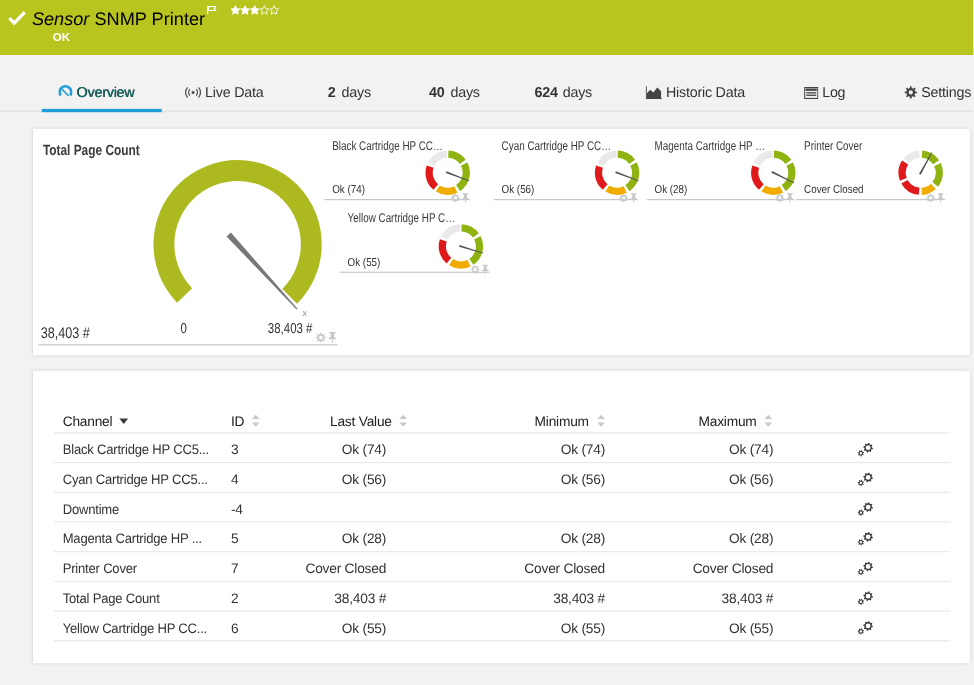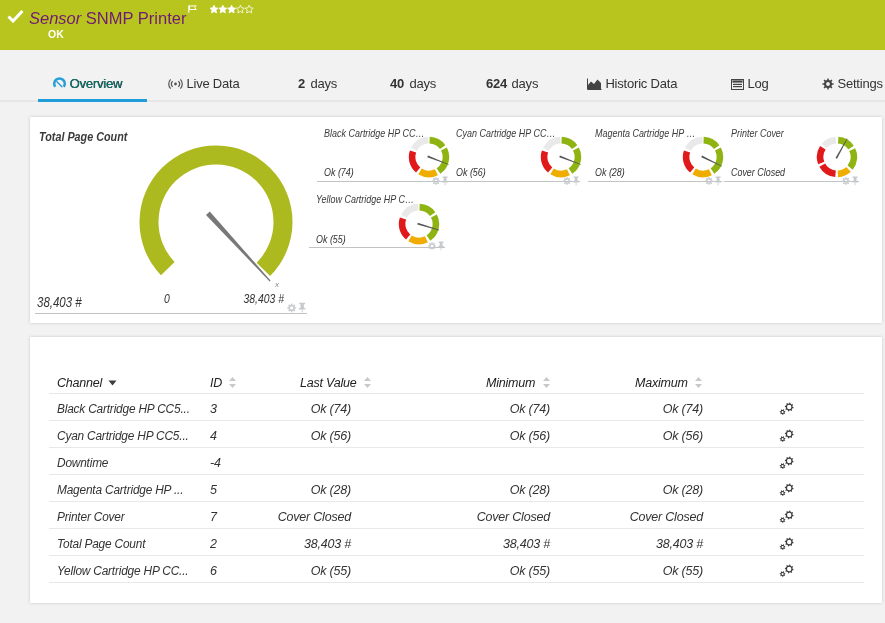--- a/index.html
+++ b/index.html
@@ -1,24 +1,24 @@
 <!DOCTYPE html>
 <html><head><meta charset="utf-8"><style>
 * { margin:0; padding:0; box-sizing:border-box; }
 html,body { width:885px; height:623px; background:#f2f2f2; font-family:"Liberation Sans",sans-serif; position:relative; overflow:hidden; }
 .abs { position:absolute; }
 .topbar { position:absolute; left:0; top:0; width:885px; height:50px; background:#b9c51f; }
-.title { position:absolute; left:29px; top:9px; font-size:16.5px; color:#701a75; }
+.title { position:absolute; left:29px; top:9px; font-size:16.5px; color:#000000; }
 .ok { position:absolute; left:48px; top:28px; font-size:10.5px; font-weight:bold; color:#fff; }
 .tabline { position:absolute; left:0; top:100px; width:885px; height:2px; background:#e6e6e6; }
 .bluebar { position:absolute; left:38px; top:99px; width:109px; height:3px; background:#1e9dd8; }
 .tab { position:absolute; top:76px; height:16px; font-size:13px; letter-spacing:-0.2px; color:#333; white-space:nowrap; }
 .tab b { font-weight:bold; }
 .tab svg { vertical-align:-2px; }
-.panel { position:absolute; background:#fff; box-shadow:0 0 3px rgba(0,0,0,0.18);font-style:italic; }
+.panel { position:absolute; background:#fff; box-shadow:0 0 3px rgba(0,0,0,0.18); }
 .tile { position:absolute; border-bottom:1px solid #c0c4c4; }
 .ttitle { position:absolute; left:7px; top:4px; font-size:11.5px; color:#3a3a3a; white-space:nowrap; transform:scaleX(0.78); transform-origin:0 50%; }
 .tval { position:absolute; left:7px; top:43px; font-size:10.5px; color:#333; white-space:nowrap; transform:scaleX(0.85); transform-origin:0 50%; }
 .tg { position:absolute; }
 .gp { position:absolute; top:50px; }
 .bigtile { position:absolute; left:5px; top:6px; width:272px; height:191px; border-bottom:1px solid #c0c4c4; }
 .btitle { position:absolute; left:4px; top:6px; font-size:13.5px; font-weight:bold; color:#3a3a3a; transform:scaleX(0.80); transform-origin:0 50%; }
 .bval { position:absolute; left:2px; top:171px; font-size:14px; color:#333; transform:scaleX(0.82); transform-origin:0 50%; }
 .minlab { position:absolute; left:112px; top:168px; width:40px; text-align:center; font-size:13px; color:#333; transform:scaleX(0.8); }
 .maxlab { position:absolute; left:179px; top:168px; width:70px; text-align:right; font-size:13px; color:#333; transform:scaleX(0.8); transform-origin:100% 50%; }
@@ -105,21 +105,21 @@
 <div class="minlab">0</div>
 <div class="maxlab">38,403 #</div>
 <div class="bgp"><svg width="20" height="12" viewBox="0 0 20 12">
           <g>
             <path d="M4.70 1.40 L5.26 1.44 L5.37 2.67 L6.51 3.14 L7.46 2.34 L7.88 2.72 L8.26 3.14 L7.46 4.09 L7.93 5.23 L9.16 5.34 L9.20 5.90 L9.16 6.46 L7.93 6.57 L7.46 7.71 L8.26 8.66 L7.88 9.08 L7.46 9.46 L6.51 8.66 L5.37 9.13 L5.26 10.36 L4.70 10.40 L4.14 10.36 L4.03 9.13 L2.89 8.66 L1.94 9.46 L1.52 9.08 L1.14 8.66 L1.94 7.71 L1.47 6.57 L0.24 6.46 L0.20 5.90 L0.24 5.34 L1.47 5.23 L1.94 4.09 L1.14 3.14 L1.52 2.72 L1.94 2.34 L2.89 3.14 L4.03 2.67 L4.14 1.44 Z M6.40 5.90 A1.7 1.7 0 1 0 3.00 5.90 A1.7 1.7 0 1 0 6.40 5.90 Z" fill="#c6cacd" fill-rule="evenodd"></path>
 <path d="M12.3 0.8 L18.1 0.8 18.1 2.2 16.8 2.2 16.8 5.4 18.5 6.5 18.5 7.5 11.9 7.5 11.9 6.5 13.6 5.4 13.6 2.2 12.3 2.2 Z" fill="#c6cacd"></path>
 <rect x="14.8" y="7.5" width="0.9" height="3.1" fill="#c6cacd"></rect>
           </g>
         </svg></div>
 </div>
-<div class="tile" style="left:287px;top:6px;width:132px;height:59px;">
+<div class="tile" style="left:265px;top:6px;width:132px;height:59px;">
 <div class="ttitle" style="top:4px">Black Cartridge HP CC…</div>
 <svg class="tg" style="left:90px;top:12px" width="44" height="44" viewBox="0 0 44 44">
         <path d="M22.70 1.81 A20.2 20.2 0 0 1 38.34 10.13 L33.00 14.01 A13.6 13.6 0 0 0 22.47 8.41 Z" fill="#8fb412"></path>
         <path d="M39.84 12.52 A20.2 20.2 0 0 1 33.30 38.75 L29.61 33.27 A13.6 13.6 0 0 0 34.01 15.62 Z" fill="#8fb412"></path>
         <path d="M30.86 40.16 A20.2 20.2 0 0 1 11.30 39.13 L14.79 33.53 A13.6 13.6 0 0 0 27.96 34.22 Z" fill="#f0ad00"></path>
         <path d="M9.02 37.47 A20.2 20.2 0 0 1 2.90 15.42 L9.14 17.57 A13.6 13.6 0 0 0 13.26 32.42 Z" fill="#e0191b"></path>
         <path d="M4.00 12.83 A20.2 20.2 0 0 1 21.30 1.81 L21.53 8.41 A13.6 13.6 0 0 0 9.88 15.83 Z" fill="#e9e9e9"></path>
         <polygon points="20.28,22.30 20.92,20.62 41.73,29.20 41.48,29.85" fill="#555"></polygon>
       </svg>
 <div class="tval" style="top:43px">Ok (74)</div>

